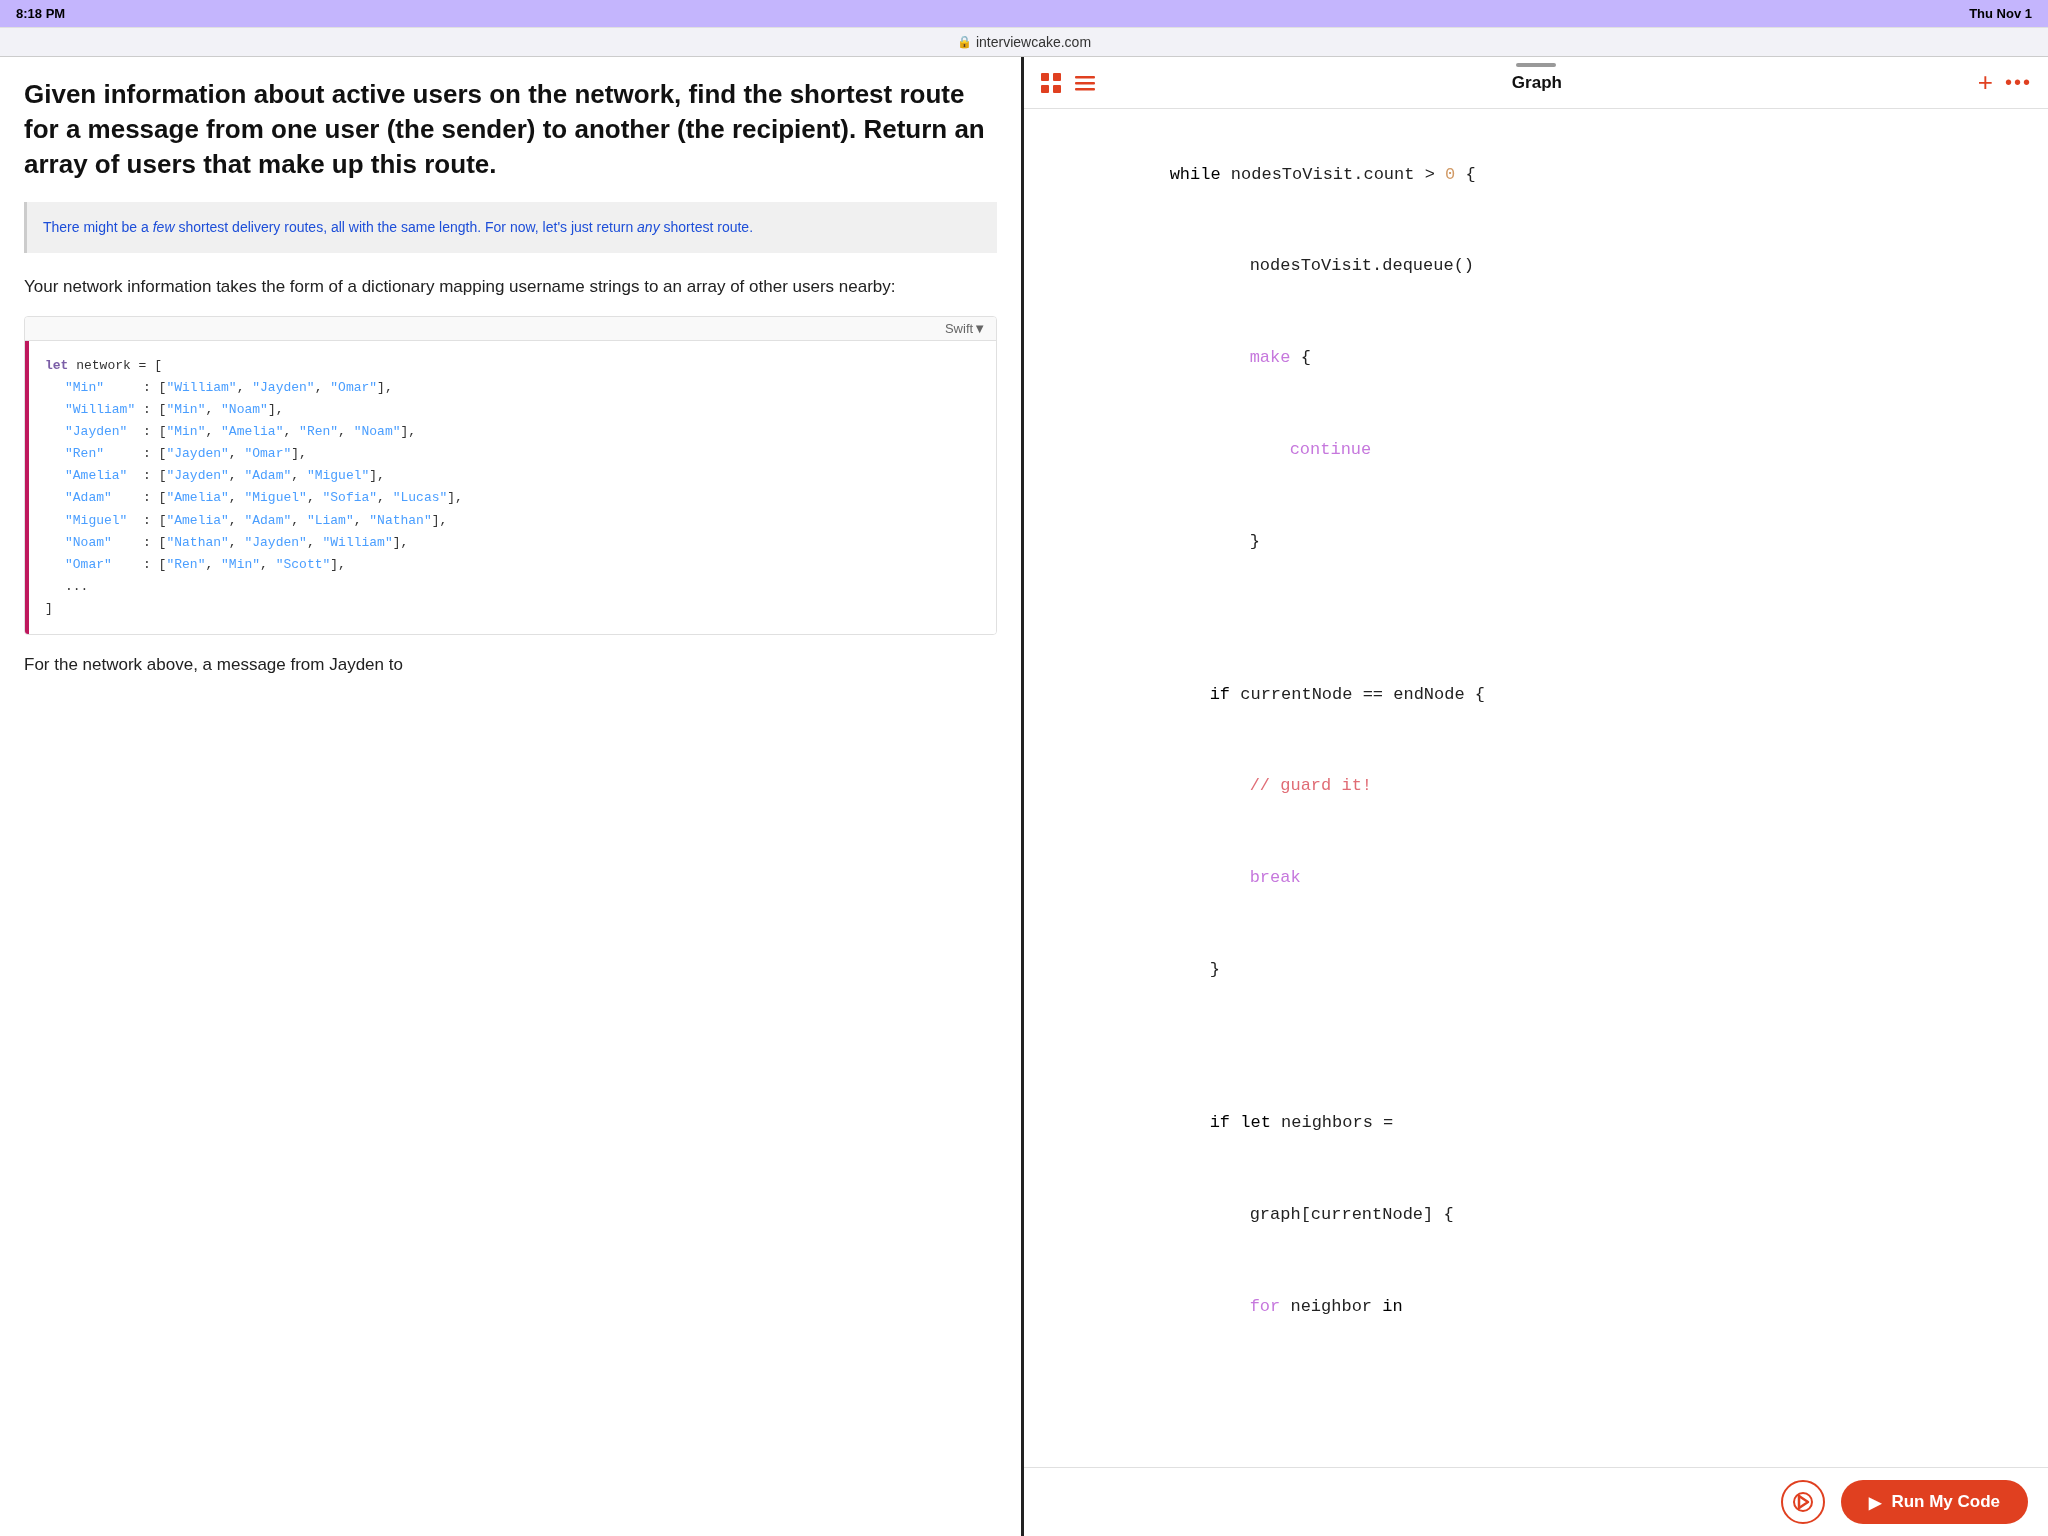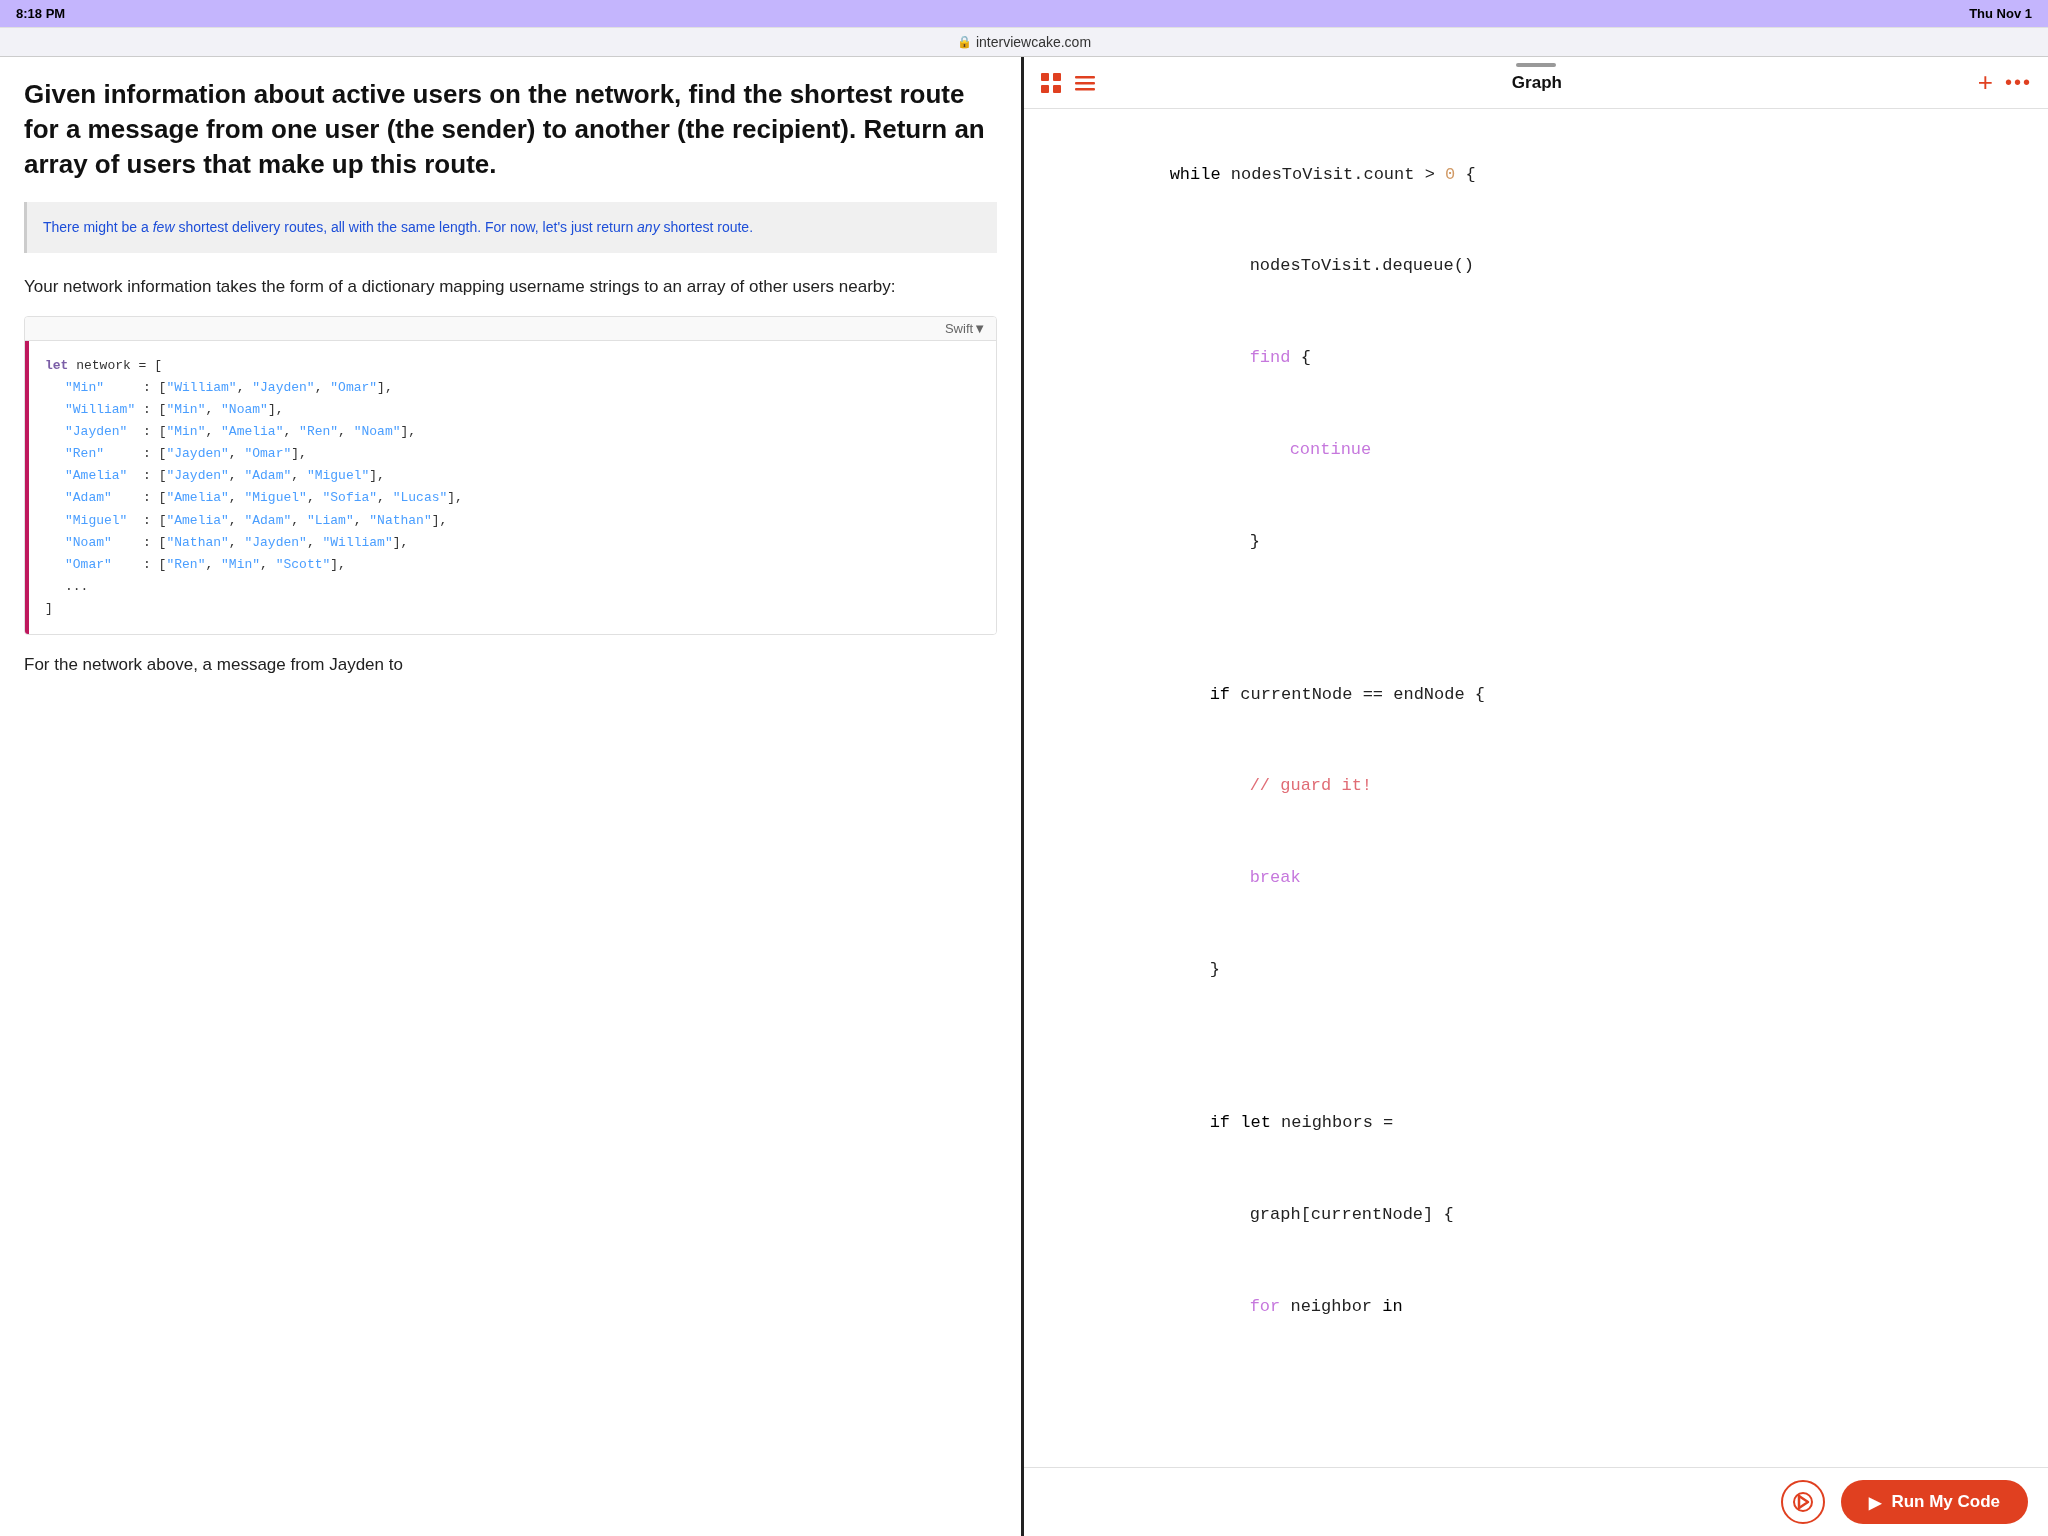--- a/index.html
+++ b/index.html
@@ -341,21 +341,21 @@
       <div class="e-line e-indent1">
         <span class="kw-blue">while</span><span class="plain"> nodesToVisit.count &gt; </span><span class="num">0</span><span class="plain"> {</span>
       </div>
 
 
       <div class="e-line e-indent3">
         <span class="plain">nodesToVisit.dequeue()</span>
       </div>
 
       <div class="e-line e-indent3">
-        <span class="kw">find</span><span class="plain"> {</span>
+        <span class="kw">make</span><span class="plain"> {</span>
       </div>
 
       <div class="e-line e-indent4">
         <span class="kw">continue</span>
       </div>
 
       <div class="e-line e-indent3">
         <span class="plain">}</span>
       </div>
 

